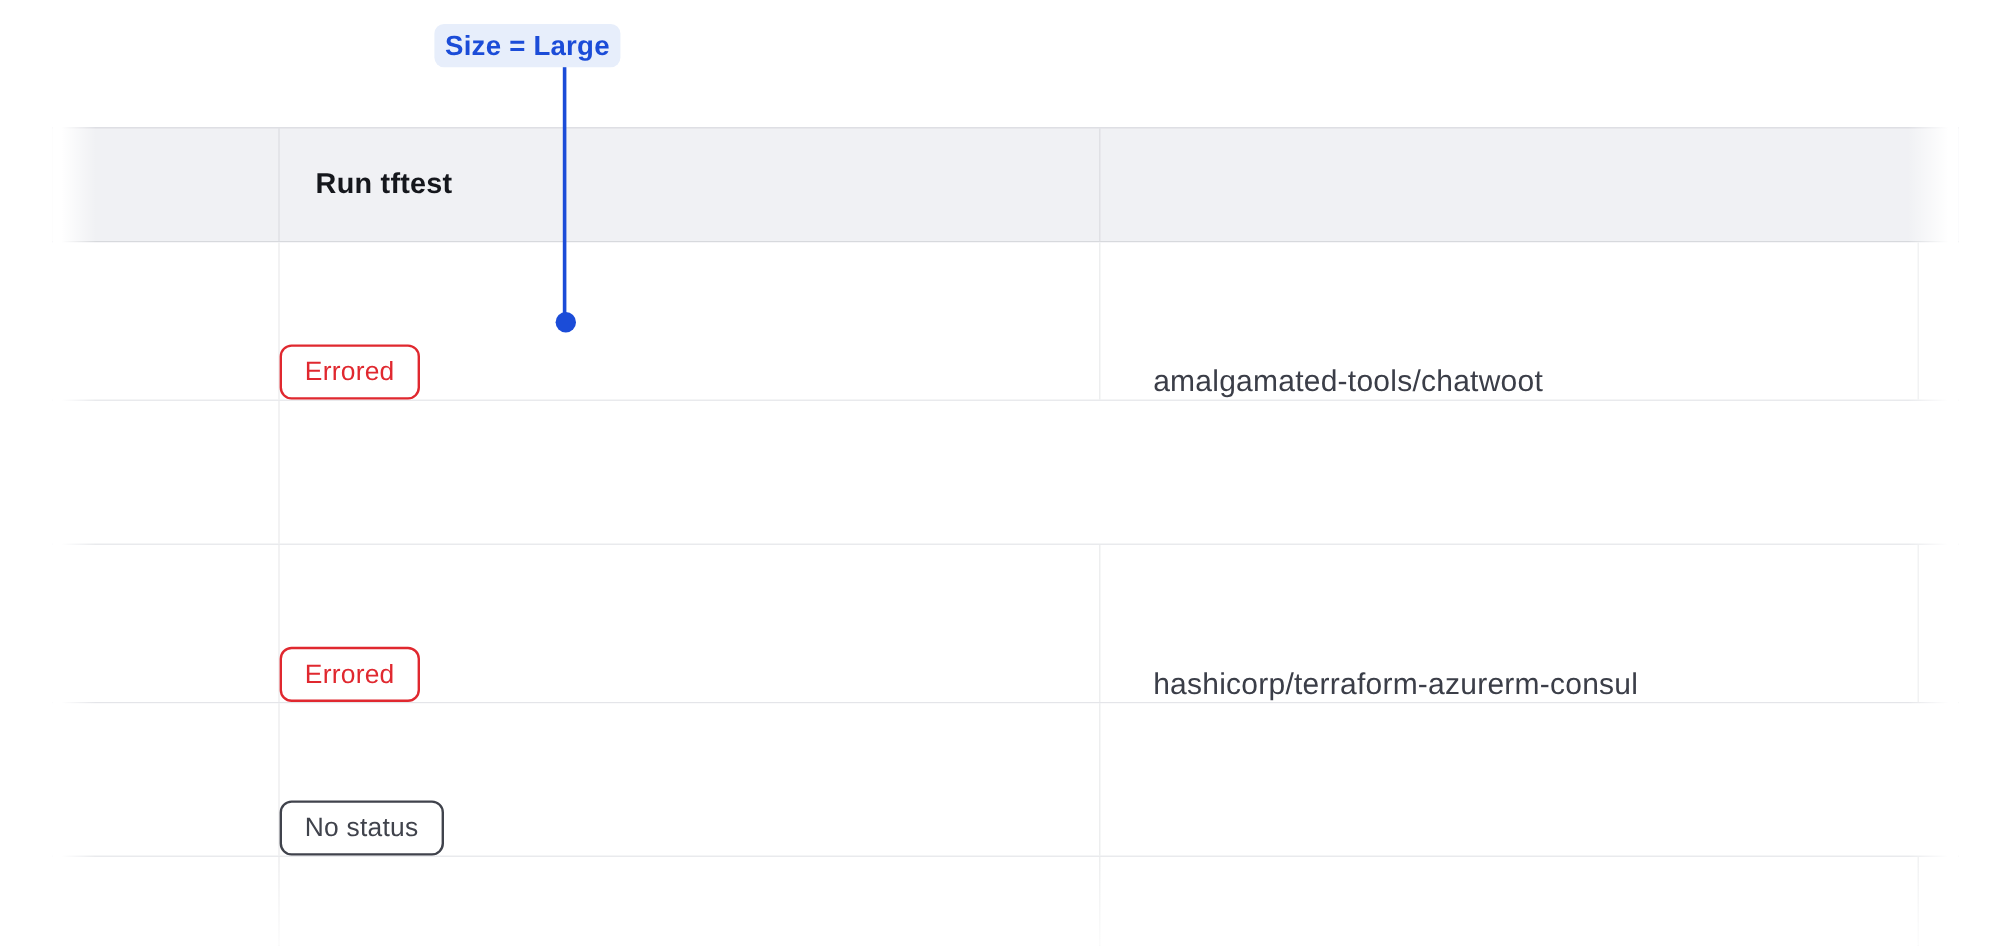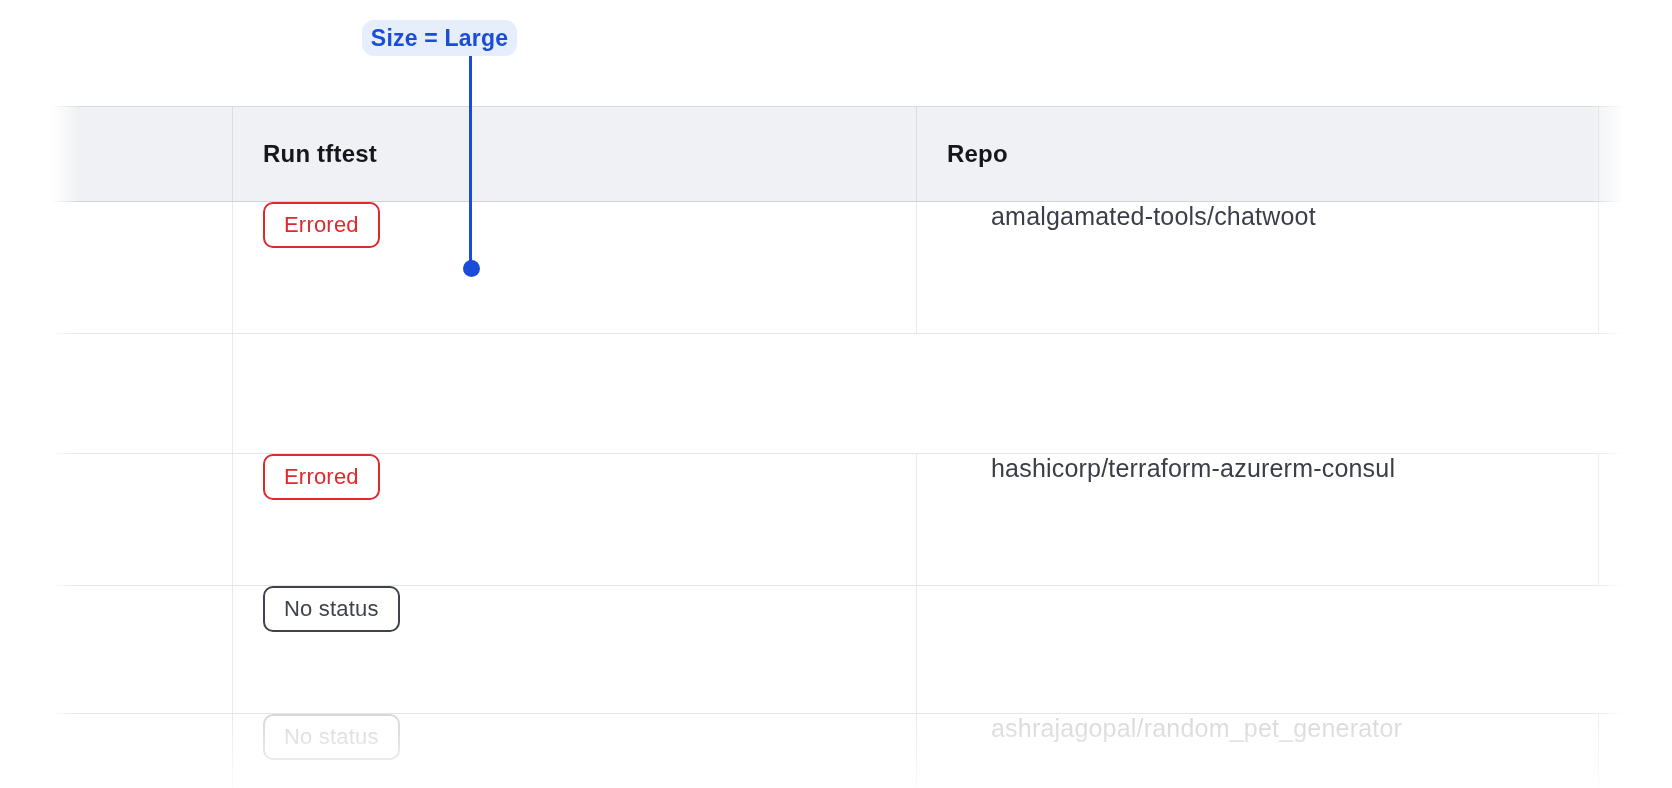--- a/index.html
+++ b/index.html
@@ -28,21 +28,21 @@
   .tr {
     display:grid; grid-template-columns:188px 684px 682px 34px;
     background:#ffffff; border-top:1px solid #e4e5e9;
   }
   .tr:first-child { border-top:none; }
   .tr:nth-child(1){ height:131px; }
   .tr:nth-child(2){ height:120px; }
   .tr:nth-child(3){ height:132px; }
   .tr:nth-child(4){ height:128px; }
   .tr:nth-child(5){ height:140px; }
-  .td { display:flex; align-items:flex-start; padding-left:30px; }
+  .td { display:flex; align-items:flex-end; }
   .td + .td { border-left:1px solid #e9eaec; }
 
   .badge {
     display:inline-flex; align-items:center; justify-content:center;
     height:46px; padding:0 19px;
     border:2px solid currentColor; border-radius:10px;
     font-size:22px; font-weight:500; letter-spacing:0.2px;
     background:#ffffff; white-space:nowrap;
   }
   .repo { font-size:25px; color:#3b3e48; letter-spacing:0.2px; white-space:nowrap;margin-left:44px; }
@@ -83,23 +83,20 @@
 </head>
 <body>
 
 <div class="stage">
 
   <div class="table-wrap">
     <div class="thead" style="background: rgb(240, 241, 244);">
       <div class="th"></div>
       <div class="th">
         <span>Run tftest</span>
-      </div>
-      <div class="th">
-        <span>Repo</span>
       </div>
       <div class="th"></div>
     </div>
 
     <div id="tbody">
   <div class="tr">
     <div class="td"></div>
     <div class="td">
       <span class="badge" style="color: rgb(224, 40, 47);">Errored</span>
     </div>
@@ -144,19 +141,19 @@
     <div class="td"></div>
   </div>
 </div>
 
     <div class="fade-left"></div>
     <div class="fade-right"></div>
   </div>
 
   <div class="fade-bottom"></div>
 
-  <div class="callout-badge" style="background: rgb(231, 238, 251); color: rgb(27, 76, 216); border-radius: 12px;">
+  <div class="callout-badge" style="background: rgb(231, 238, 251); color: rgb(27, 76, 216);">
     <span>Size = Large</span>
   </div>
   <div class="callout-line" style="background: rgb(27, 76, 216);"></div>
   <div class="callout-dot" style="background: rgb(27, 76, 216);"></div>
 
 </div>
 
 </body></html>

